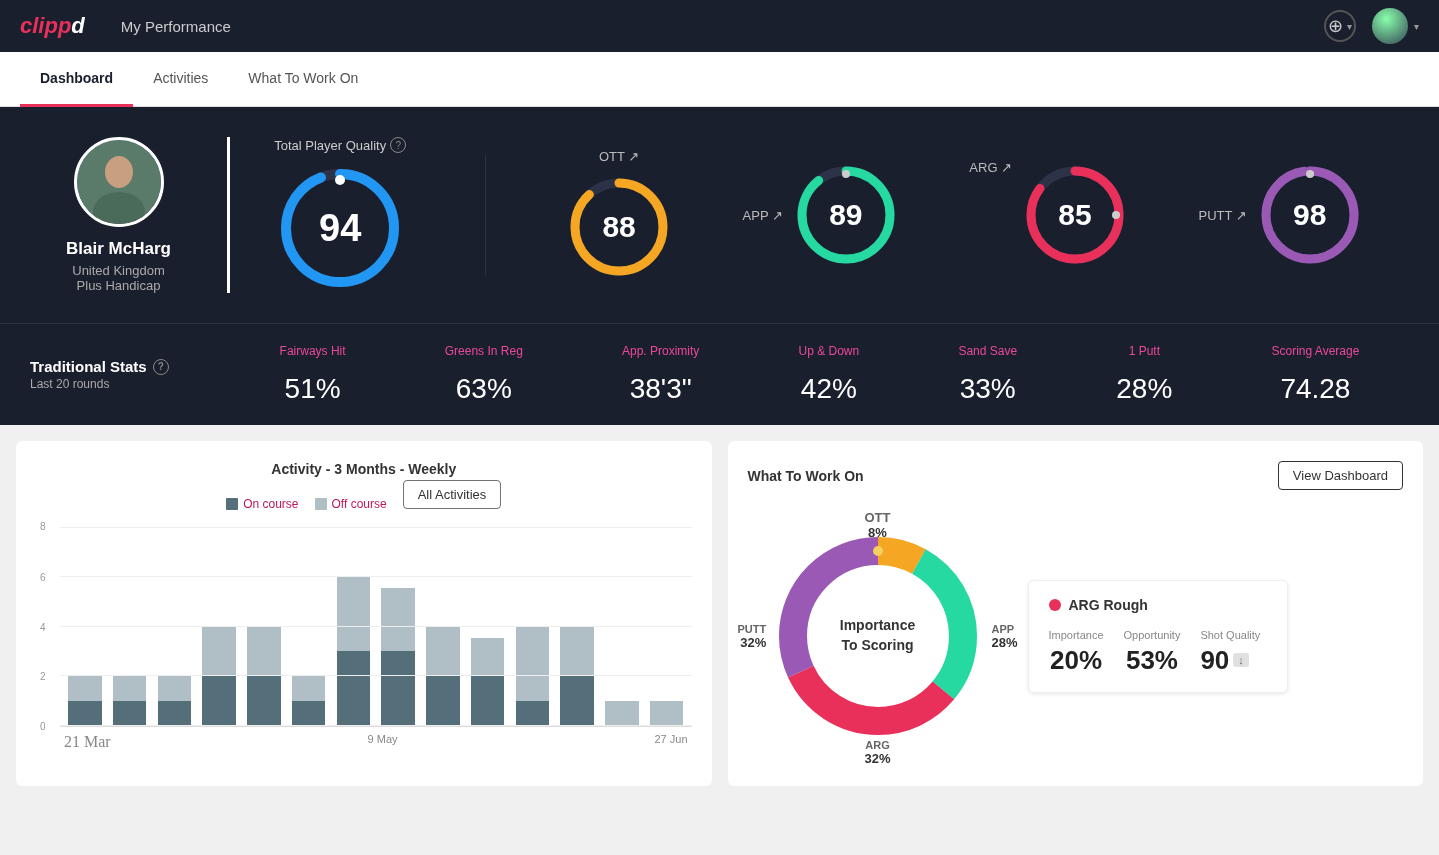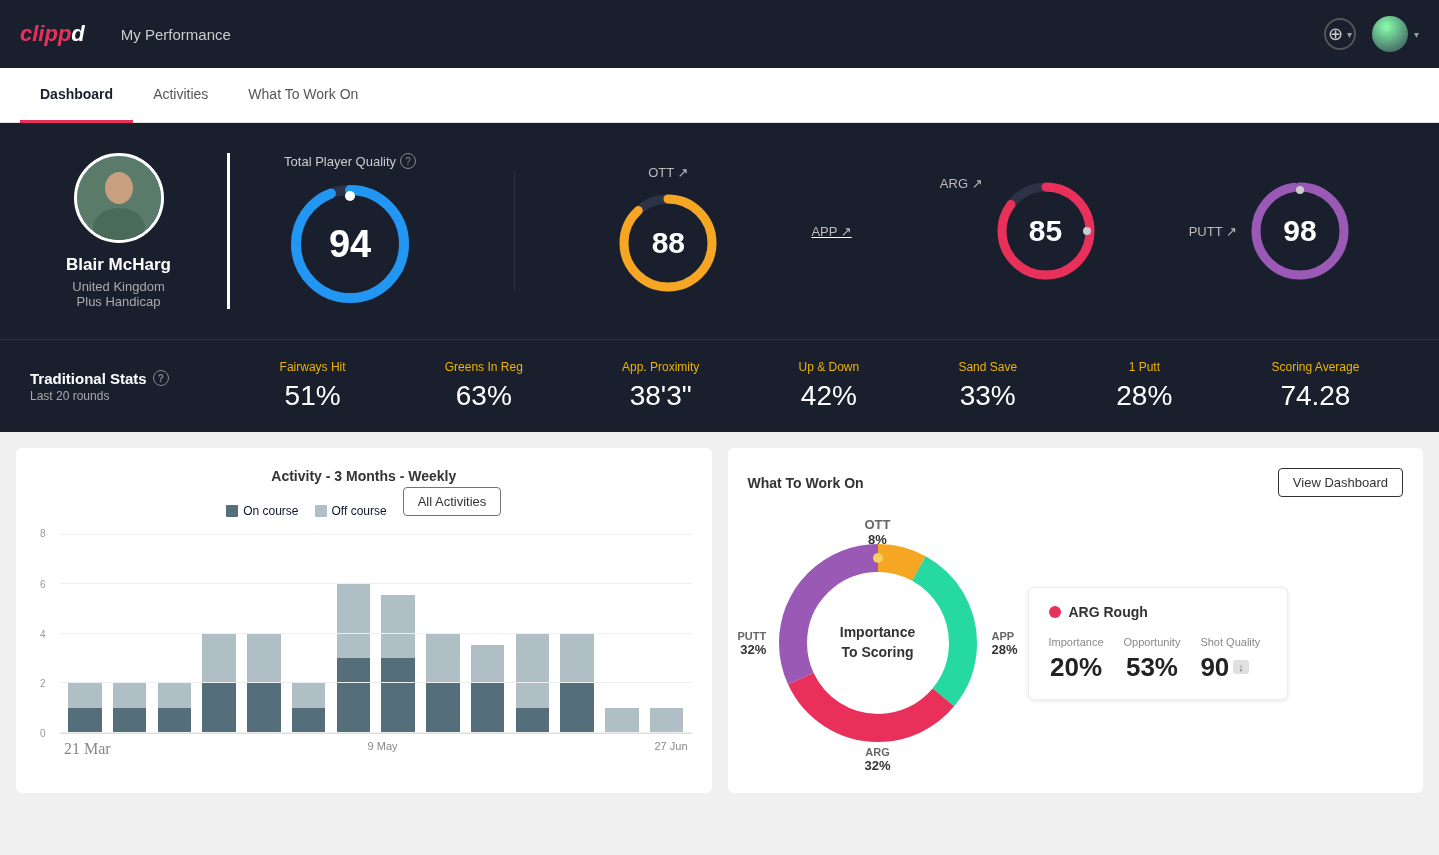--- a/index.html
+++ b/index.html
@@ -4,21 +4,21 @@
   <style>
     * { box-sizing: border-box; margin: 0; padding: 0; }
     body { font-family: -apple-system, BlinkMacSystemFont, 'Segoe UI', Arial, sans-serif; background: #f0f0f0; color: #fff; }
 
     
     .top-nav {
       background: #1a1f2e;
       display: flex;
       align-items: center;
       padding: 0 20px;
-      height: 68px;
+      height: 52px;
       justify-content: space-between;
     }
     .logo { color: #e8305a; font-size: 22px; font-weight: 700; font-style: italic; }
     .logo span { color: #fff; }
     .nav-title { color: #ccc; font-size: 15px; margin-left: 20px; }
     .nav-right { display: flex; align-items: center; gap: 16px; }
     .nav-add-btn {
       width: 32px; height: 32px; border-radius: 50%; border: 2px solid #555;
       background: transparent; color: #ccc; cursor: pointer; font-size: 18px;
       display: flex; align-items: center; justify-content: center;
@@ -108,21 +108,21 @@
       flex-shrink: 0;
     }
     .stats-label-block .label-main { font-size: 15px; font-weight: 600; display: flex; align-items: center; gap: 6px; }
     .stats-label-block .label-sub { font-size: 12px; color: #aaa; margin-top: 2px; }
     .stats-items {
       flex: 1;
       display: flex;
       justify-content: space-around;
     }
     .stat-item { text-align: center; }
-    .stat-name { font-size: 12px; color: #eab308; margin-bottom: 6px; }
+    .stat-name { font-size: 12px; color: #ec4899; margin-bottom: 15px; }
     .stat-val { font-size: 28px; font-weight: 300; color: #fff; }
 
     
     .bottom-section {
       display: flex;
       gap: 16px;
       padding: 16px;
       background: #f0f0f0;
     }
 
@@ -136,21 +136,21 @@
     }
     .chart-header {
       display: flex;
       justify-content: space-between;
       align-items: center;
       margin-bottom: 16px;
       flex-direction: column;
     }
     .chart-title { font-size: 14px; font-weight: 600; color: #333; }
     .chart-legend { display: flex; gap: 16px; align-items: center; }
-    .legend-item { display: flex; align-items: center; gap: 5px; font-size: 12px; color: #0f172a; margin-top: 20px; }
+    .legend-item { display: flex; align-items: center; gap: 5px; font-size: 12px; color: #be185d; margin-top: 20px; }
     .legend-dot { width: 12px; height: 12px; border-radius: 1px; }
     .all-activities-btn {
       padding: 6px 14px; border: 1px solid #737373; border-radius: 4px;
       background: #fff; font-size: 13px; color: #333; cursor: pointer;
     }
     .chart-area {
       position: relative;
       height: 220px;
     }
 
@@ -287,22 +287,30 @@
         <span style="font-size:13px;color:#bbb;">OTT ↗</span>
         <div style="position:relative;width:110px;height:110px;">
           <svg width="110" height="110">
             <circle cx="55" cy="55" r="44" fill="none" stroke="#2d3347" stroke-width="9"></circle>
             <circle cx="55" cy="55" r="44" fill="none" stroke="#f5a623" stroke-width="9" stroke-dasharray="276.5" stroke-dashoffset="33" stroke-linecap="round" transform="rotate(-90 55 55)"></circle>
           </svg>
           <span style="position:absolute;top:50%;left:50%;transform:translate(-50%,-50%);font-size:30px;font-weight:700;color:#fff;">88</span>
         </div>
       </div>
 
-      <div style="display:flex;flex-direction:row;align-items:center;gap:8px;text-decoration:underline;">
+      <div style="display:flex;flex-direction:row;align-items:center;gap:8px;">
         <span style="font-size:13px;color:#bbb;">APP ↗</span>
+        <div style="position:relative;width:110px;height:110px;">
+          <svg width="110" height="110">
+            <circle cx="55" cy="55" r="44" fill="none" stroke="#2d3347" stroke-width="9"></circle>
+            <circle cx="55" cy="55" r="44" fill="none" stroke="#26d9a0" stroke-width="9" stroke-dasharray="276.5" stroke-dashoffset="30" stroke-linecap="round" transform="rotate(-90 55 55)"></circle>
+            <circle cx="55" cy="14" r="4" fill="#ccc"></circle>
+          </svg>
+          <span style="position:absolute;top:50%;left:50%;transform:translate(-50%,-50%);font-size:30px;font-weight:700;color:#fff;">89</span>
+        </div>
       </div>
 
       <div style="display:flex;flex-direction:row;align-items:flex-start;gap:8px;">
         <span style="font-size:13px;color:#bbb;">ARG ↗</span>
         <div style="position:relative;width:110px;height:110px;">
           <svg width="110" height="110">
             <circle cx="55" cy="55" r="44" fill="none" stroke="#2d3347" stroke-width="9"></circle>
             <circle cx="55" cy="55" r="44" fill="none" stroke="#e8305a" stroke-width="9" stroke-dasharray="276.5" stroke-dashoffset="41" stroke-linecap="round" transform="rotate(-90 55 55)"></circle>
             <circle cx="96" cy="55" r="4" fill="#ccc"></circle>
           </svg>

